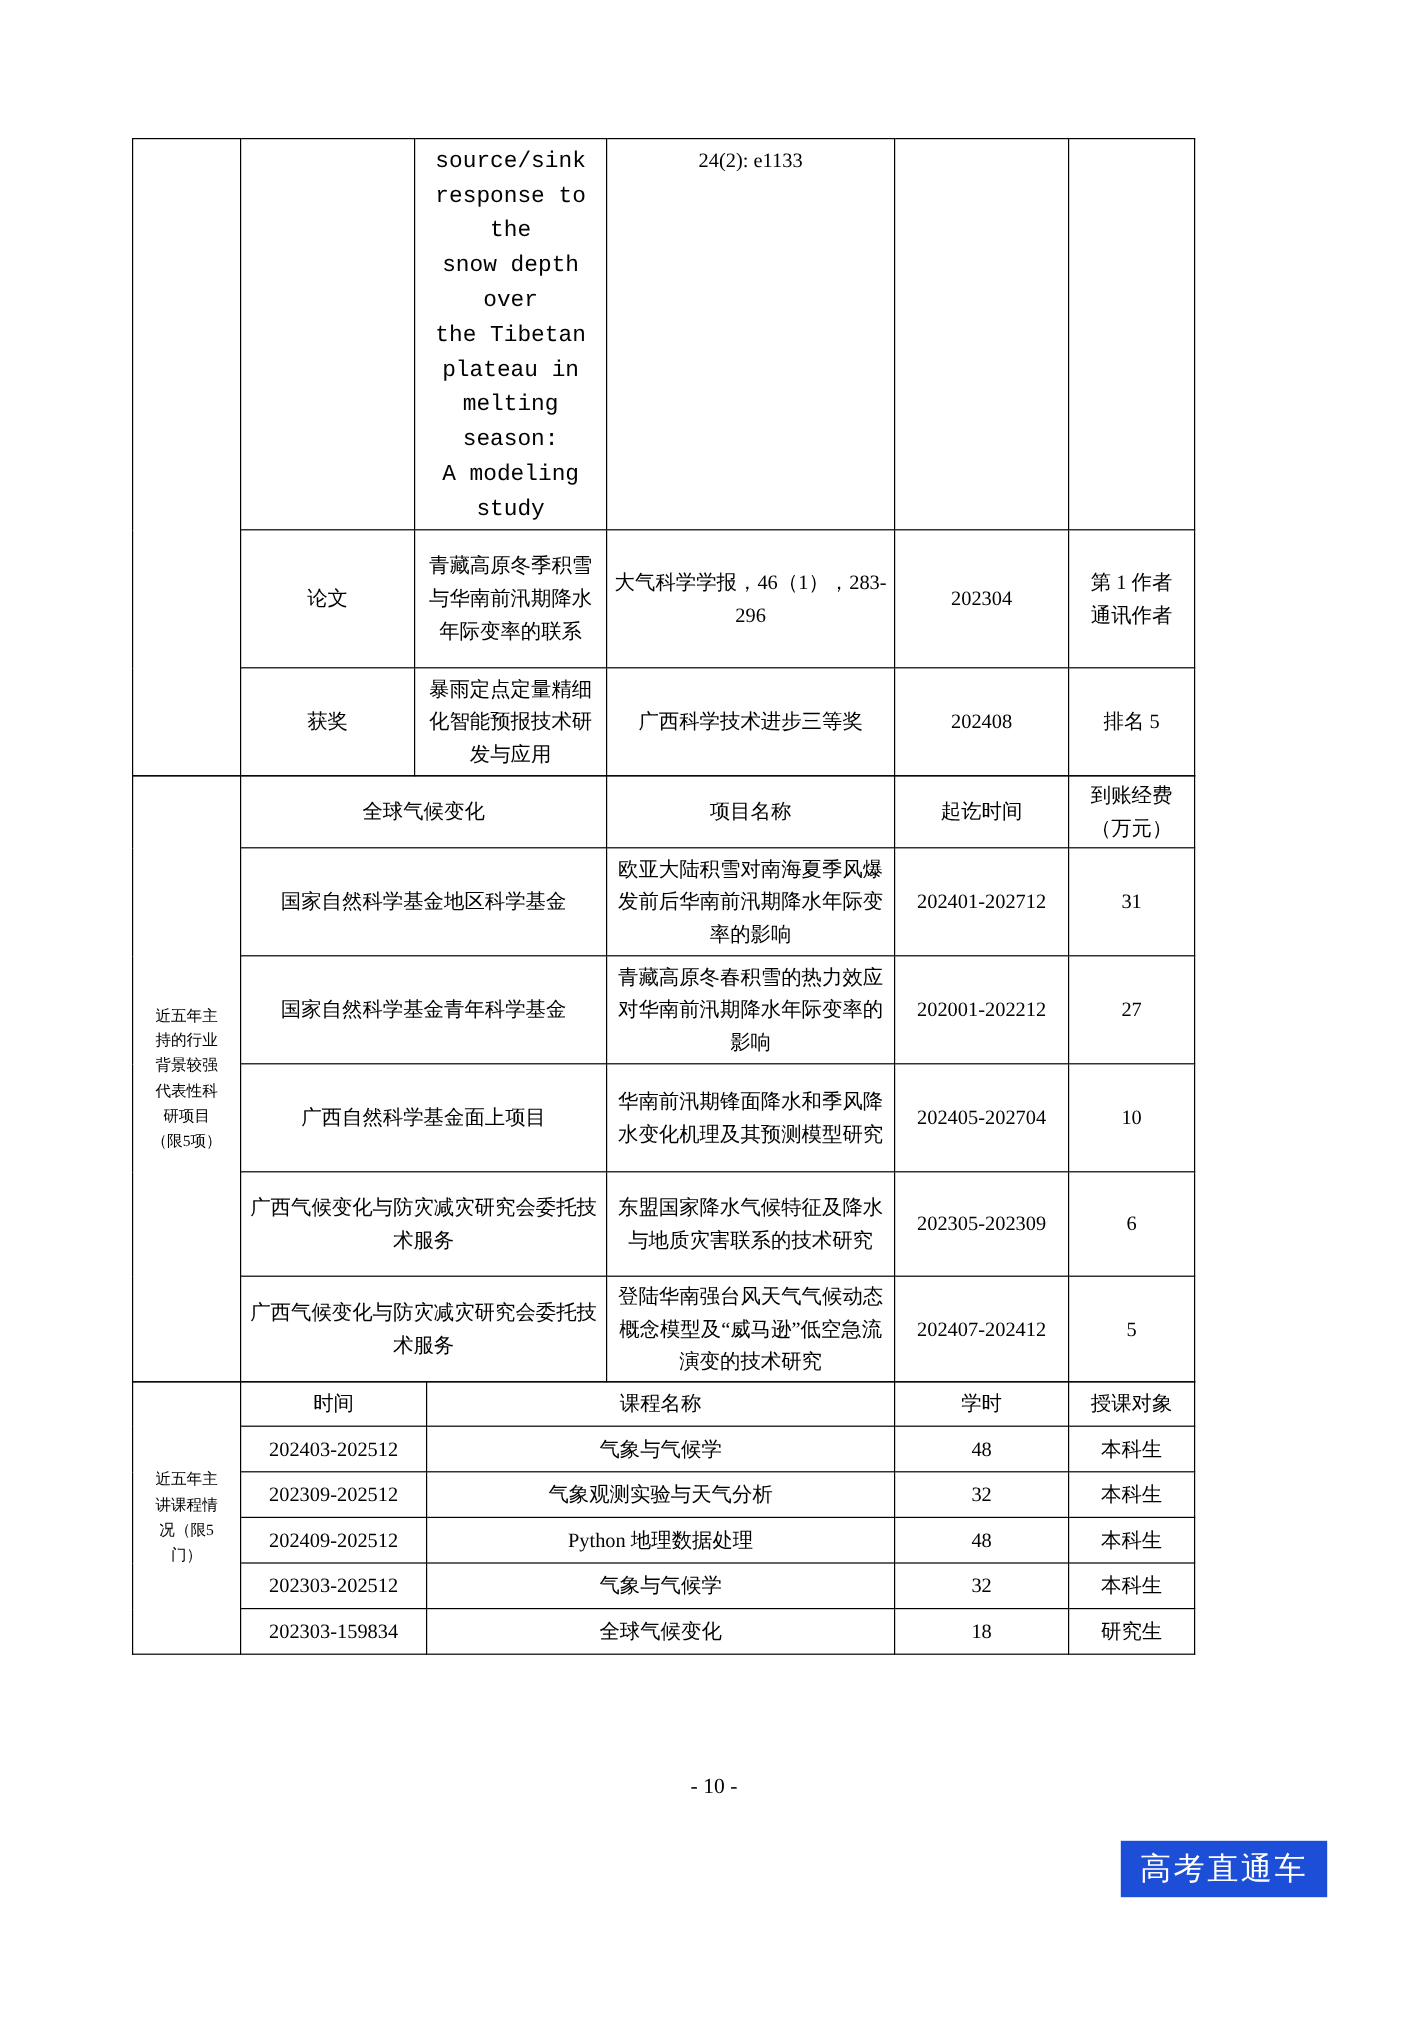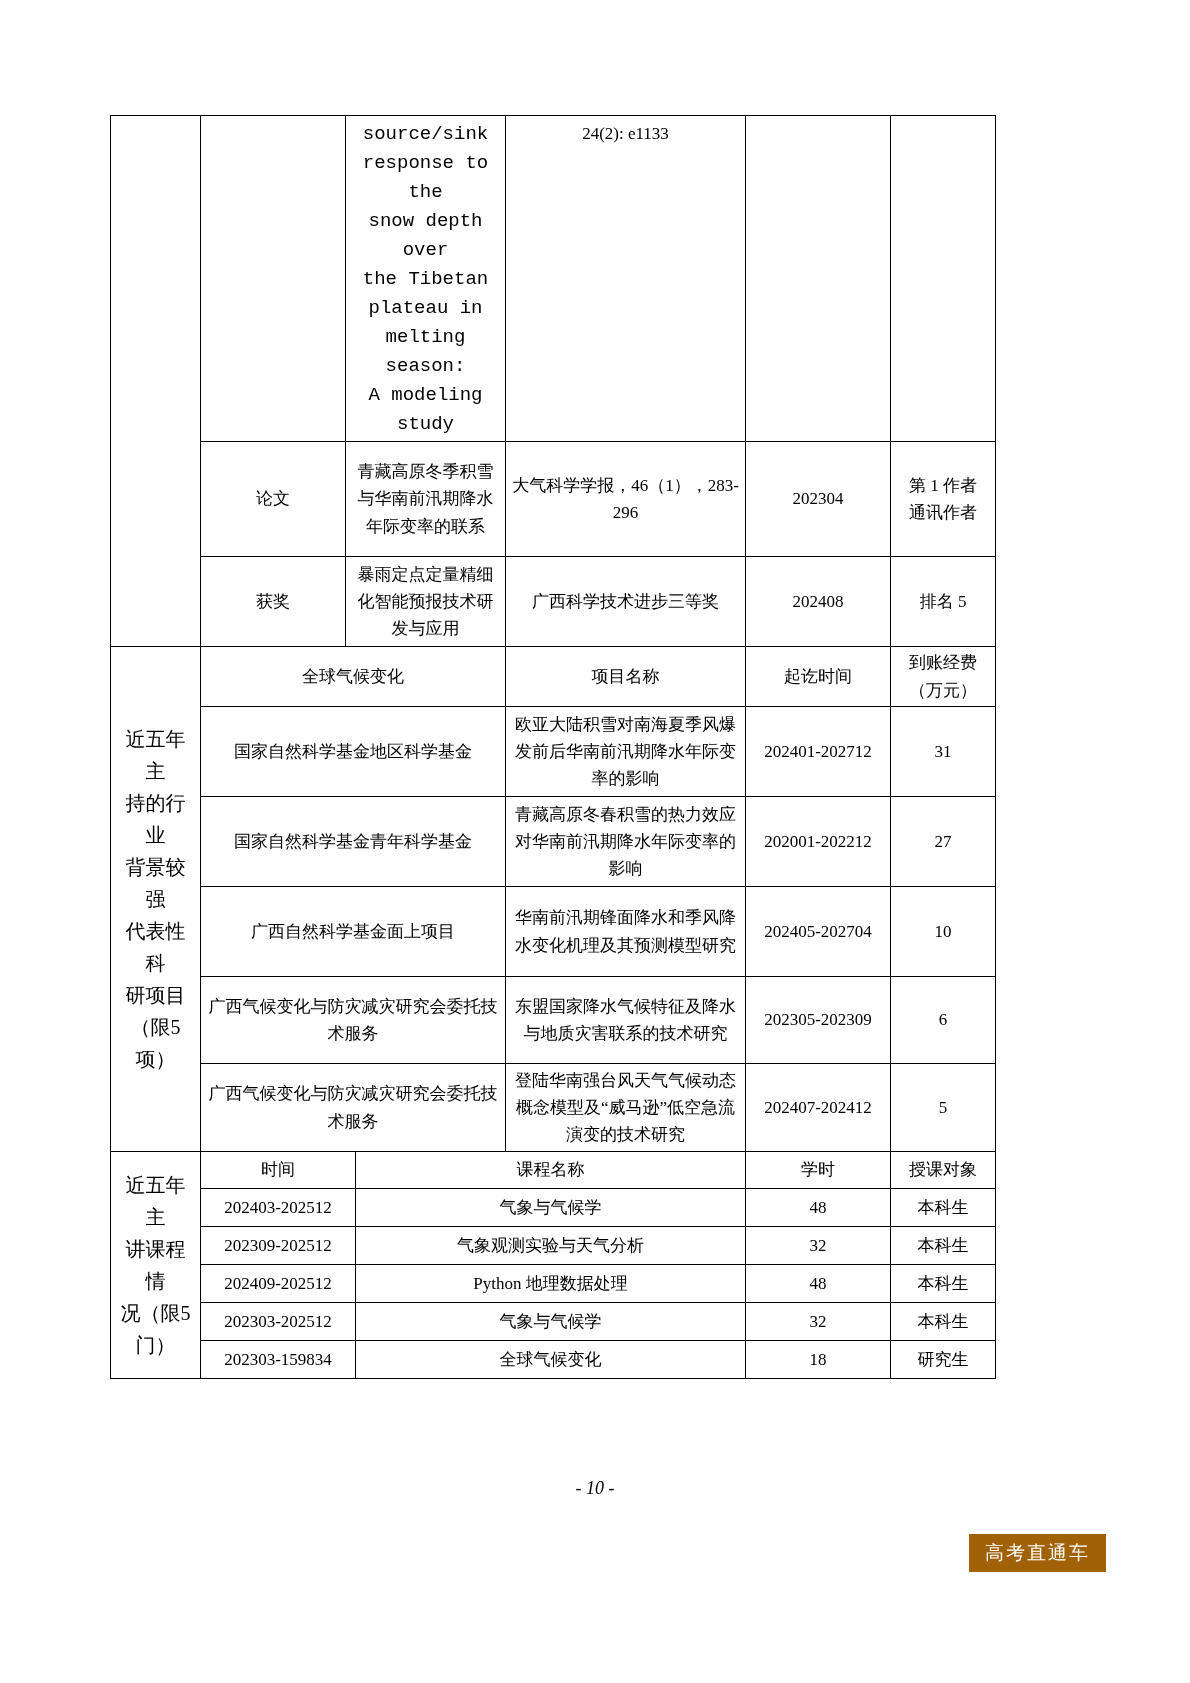--- a/index.html
+++ b/index.html
@@ -11,25 +11,25 @@
   table{border-collapse:collapse;table-layout:fixed;width:885px;}
   td{
     border:1px solid #000;text-align:center;vertical-align:middle;
     padding:2px 6px;font-size:17px;line-height:1.6;
     white-space:pre-line;word-break:break-all;overflow:hidden;
   }
   .t2,.t3{margin-top:-1px;}
   .en{font-size:19px;line-height:29px;word-break:normal;font-family:Liberation Mono, monospace;}
   .vtop{vertical-align:top;padding-top:4px;}
   .hdr{font-size:17px;}
-  .side{font-size:20px;padding:2px 8px;}
-  .footer{position:absolute;left:0;width:100%;top:1478px;text-align:center;font-size:18px;font-style:italic;}
+  .side{font-size:13px;padding:2px 8px;}
+  .footer{position:absolute;left:0;width:100%;top:1478px;text-align:center;font-size:18px;}
   .watermark{
-    position:absolute;top:1534px;right:84px;background:#a16207;color:#fff;
-    font-size:19px;padding:6px 16px;letter-spacing:2px;
+    position:absolute;top:1534px;right:84px;background:#1d4ed8;color:#fff;
+    font-size:26px;padding:6px 16px;letter-spacing:2px;
     font-family:"Liberation Sans","DejaVu Sans",sans-serif;
   }
 </style>
 </head>
 <body>
 
 <div class="content">
 
   <table class="t1">
     <colgroup>

